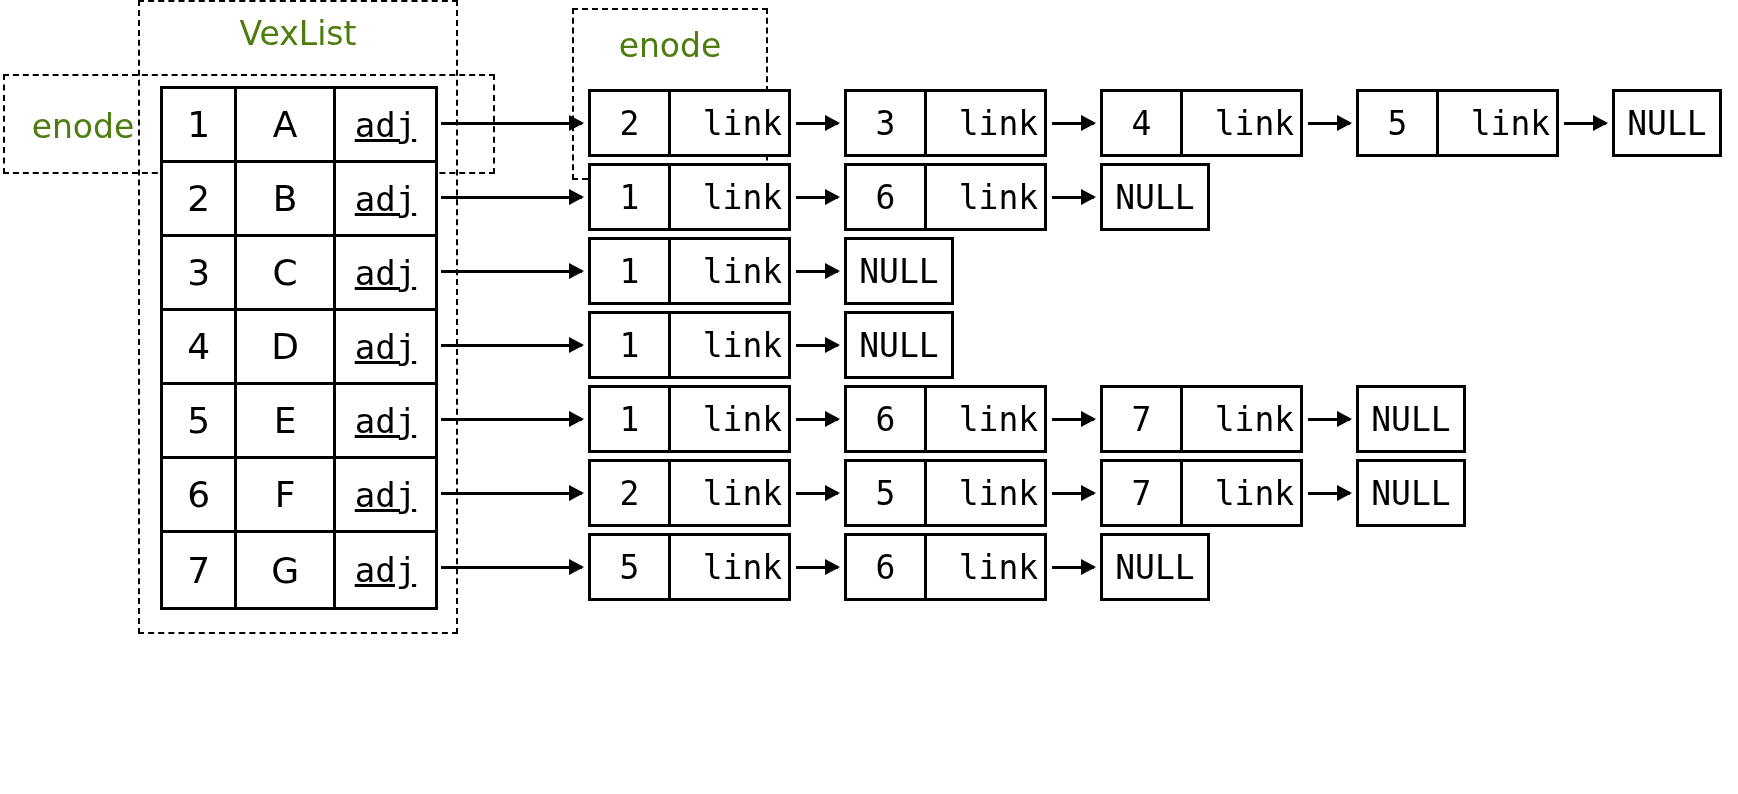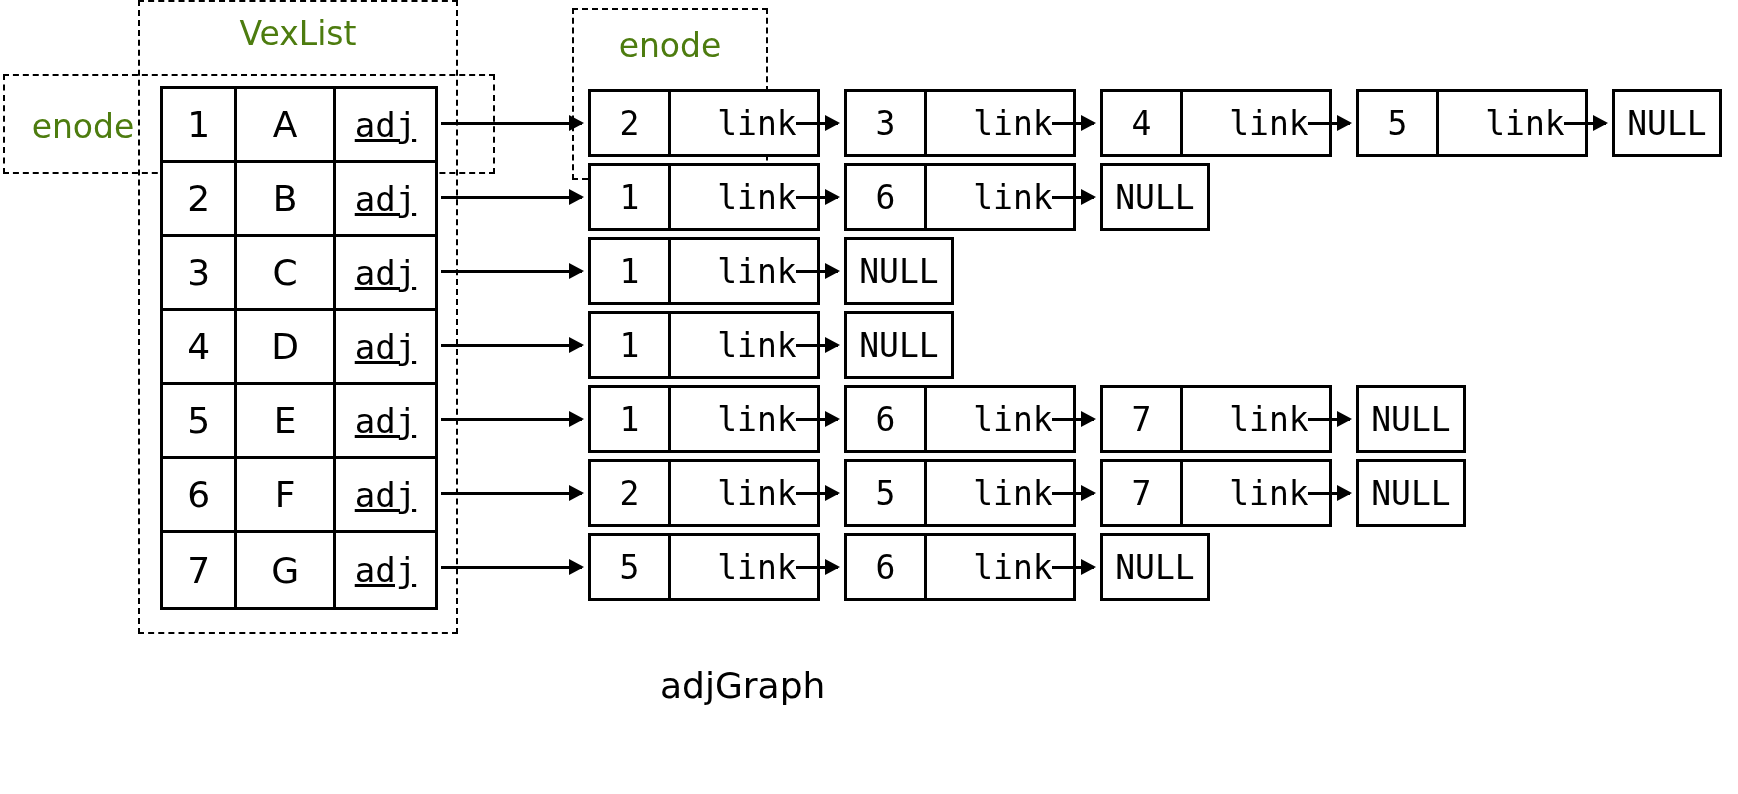--- a/index.html
+++ b/index.html
@@ -65,21 +65,21 @@
   .lnode .half{
     box-sizing:border-box;
     display:flex;
     align-items:center;
     justify-content:center;
     font-family:"DejaVu Sans Mono", monospace;
     font-size:33px;
     color:#000;
   }
   .lnode .half.data{width:80px;border-right:3px solid #000;}
-  .lnode .half.link{width:146px;padding-left:26px;}
+  .lnode .half.link{width:117px;padding-left:26px;}
   .nullbox{
     position:absolute;
     box-sizing:border-box;
     border:3px solid #000;
     background:#fff;
     height:68px;
     width:110px;
     display:flex;
     align-items:center;
     justify-content:center;
@@ -252,15 +252,14 @@
       </div>
       <div class="arrow" style="left: 796px; top: 566px; width: 42px;"></div>
       <div class="lnode" style="left: 844px; top: 533px;">
         <div class="half data">6</div>
         <div class="half link">link</div>
       </div>
       <div class="arrow" style="left: 1052px; top: 566px; width: 42px;"></div>
       <div class="nullbox" style="left: 1100px; top: 533px;">NULL</div>
     </div>
 
-  <div id="caption" style="left: 660px; top: 665px;">adjGraph</div>
 
 </div>
 
 </body></html>

